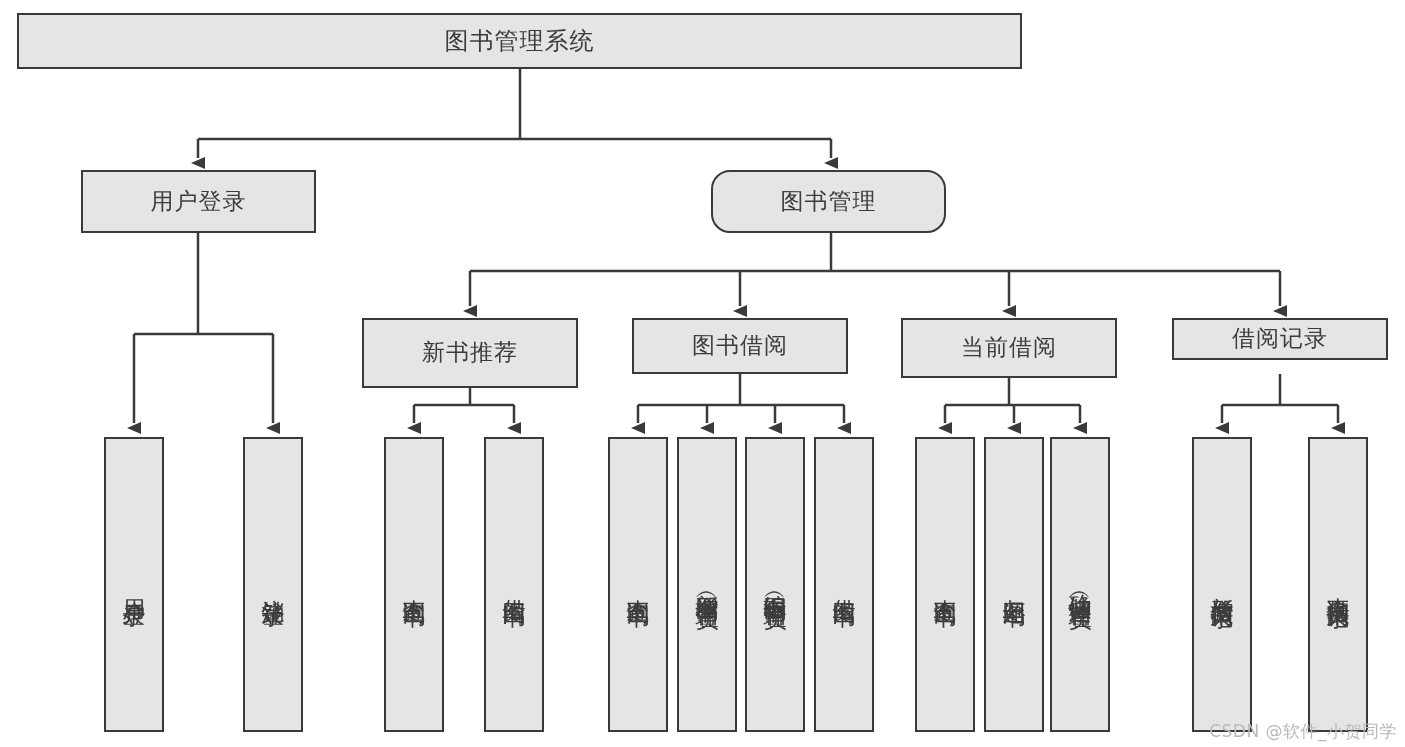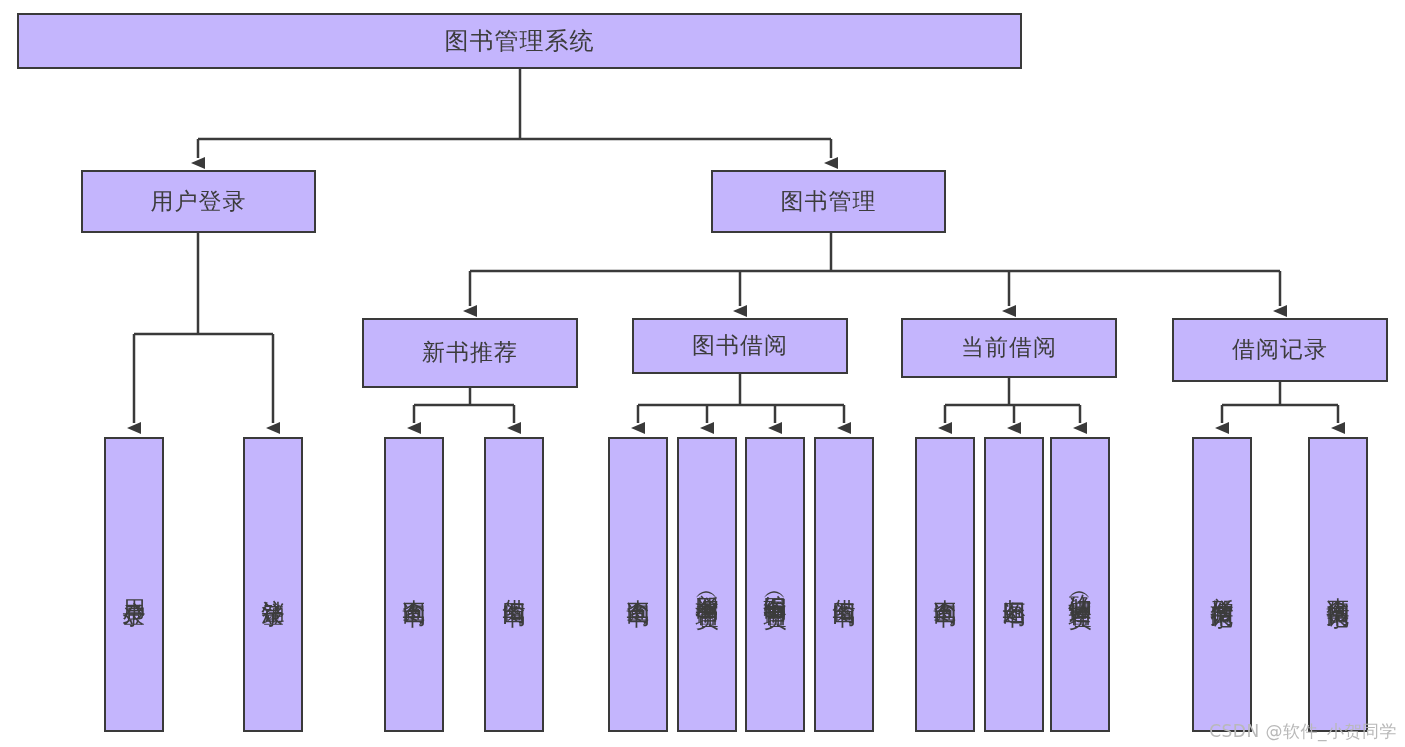--- a/index.html
+++ b/index.html
@@ -11,21 +11,21 @@
     overflow:hidden;
     position:relative;
   }
   #diagram{
     position:absolute;left:0;top:0;width:1405px;height:747px;
   }
   .node{
     position:absolute;
     box-sizing:border-box;
     border:2.5px solid #3a3a3a;
-    background:#c4b5fd;
+    background:#e5e5e5;
     display:flex;
     align-items:center;
     justify-content:center;
     color:#3c3c3c;
     z-index:3;
   }
   .node.horiz{
     font-size:23px;
     letter-spacing:1px;
     line-height:1.2;
@@ -122,37 +122,37 @@
   </svg>
 
   <div class="node horiz root" style="left:17px;top:13px;width:1005px;height:56px;">
     <span>图书管理系统</span>
   </div>
 
   <div class="node horiz" style="left:81px;top:170px;width:235px;height:63px;">
     <span>用户登录</span>
   </div>
 
-  <div class="node horiz" style="left:711px;top:170px;width:235px;height:63px;">
+  <div class="node horiz" style="left:711px;top:170px;width:235px;height:63px;border-radius:19px;">
     <span>图书管理</span>
   </div>
 
   <div class="node horiz" style="left:362px;top:318px;width:216px;height:70px;">
     <span>新书推荐</span>
   </div>
 
   <div class="node horiz" style="left:632px;top:318px;width:216px;height:56px;justify-content:center;">
     <span>图书借阅</span>
   </div>
 
   <div class="node horiz" style="left:901px;top:318px;width:216px;height:60px;">
     <span>当前借阅</span>
   </div>
 
-  <div class="node horiz" style="left:1172px;top:318px;width:216px;height:64px;">
+  <div class="node horiz" style="left:1172px;top:318px;width:216px;height:42px;">
     <span>借阅记录</span>
   </div>
 
   <div class="node vert" style="left:104px;top:437px;width:60px;height:295px;">
     <span class="vtext">用户登录</span>
   </div>
 
   <div class="node vert" style="left:243px;top:437px;width:60px;height:295px;">
     <span class="vtext">注销登录</span>
   </div>

